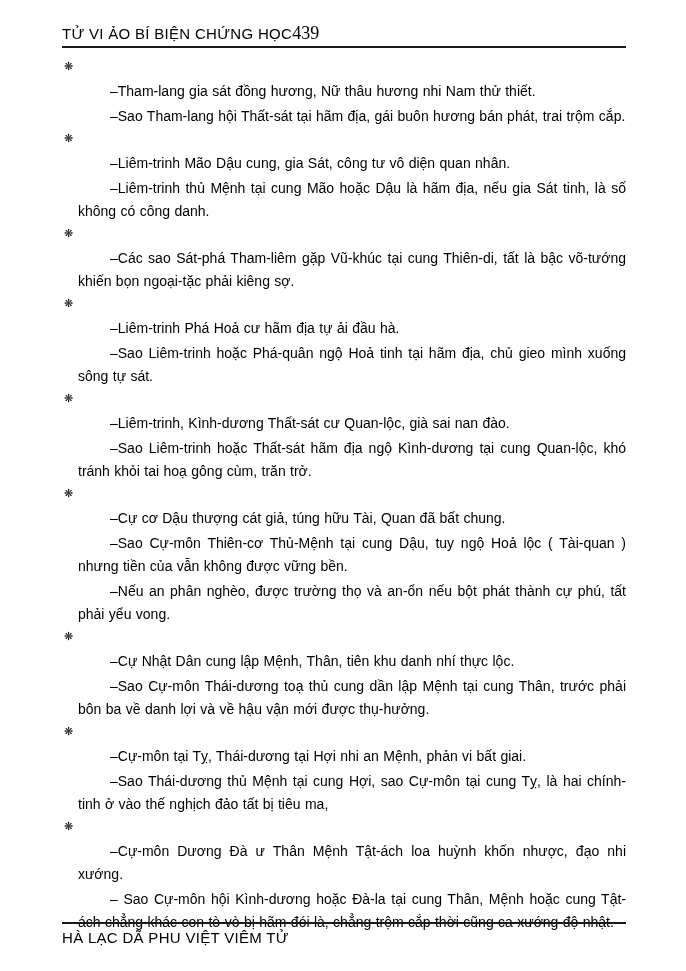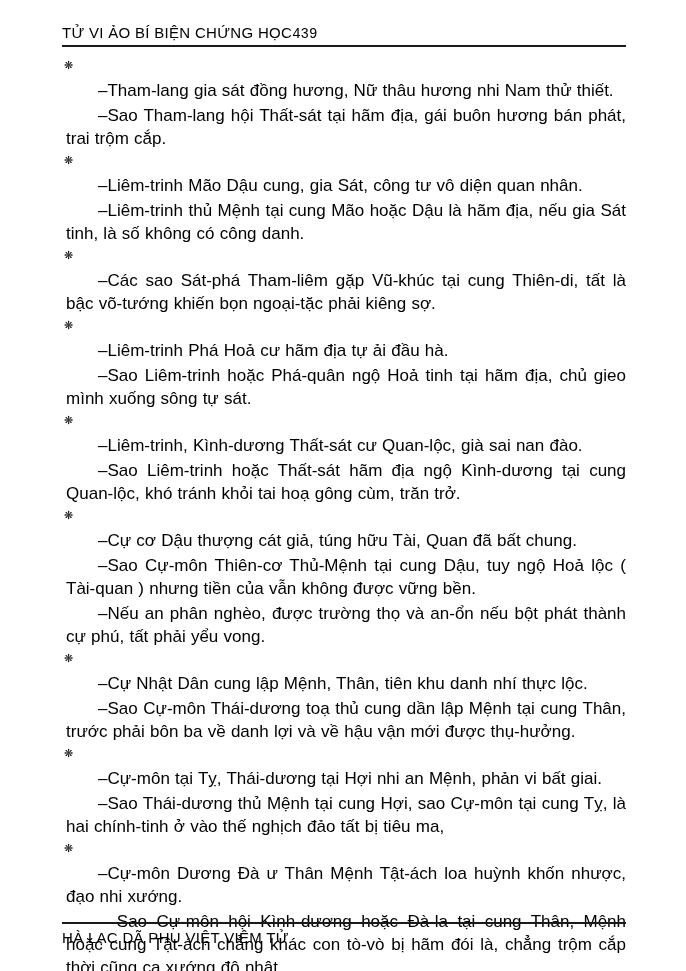--- a/index.html
+++ b/index.html
@@ -22,35 +22,35 @@
     border-bottom: 2px solid #1a1a1a;
     padding-bottom: 4px;
     margin-bottom: 12px;
   }
   .page-header .title {
     font-size: 15px;
     letter-spacing: 0.3px;
     white-space: nowrap;
   }
   .page-header .pagenum {
-    font-family: Liberation Mono, monospace;
-    font-size: 14px;
+    font-family: Liberation Serif, serif;
+    font-size: 18px;
     line-height: 1;
   }
   .content { }
   .section-marker {
     font-size: 11px;
     line-height: 12px;
     height: 13px;
     margin: 4px 0 7px 2px;
     color: #111;
   }
   .content p {
-    margin: 0 0 2px 4px;
-    font-size: 17px;
+    margin: 0 0 2px 16px;
+    font-size: 14px;
     line-height: 23px;
     text-align: justify;
     text-indent: 32px;
     word-spacing: 0.5px;
   }
   .page-footer {
     position: absolute;
     left: 62px; right: 60px; top: 922px;
     border-top: 2px solid #1a1a1a;
     padding-top: 5px;

